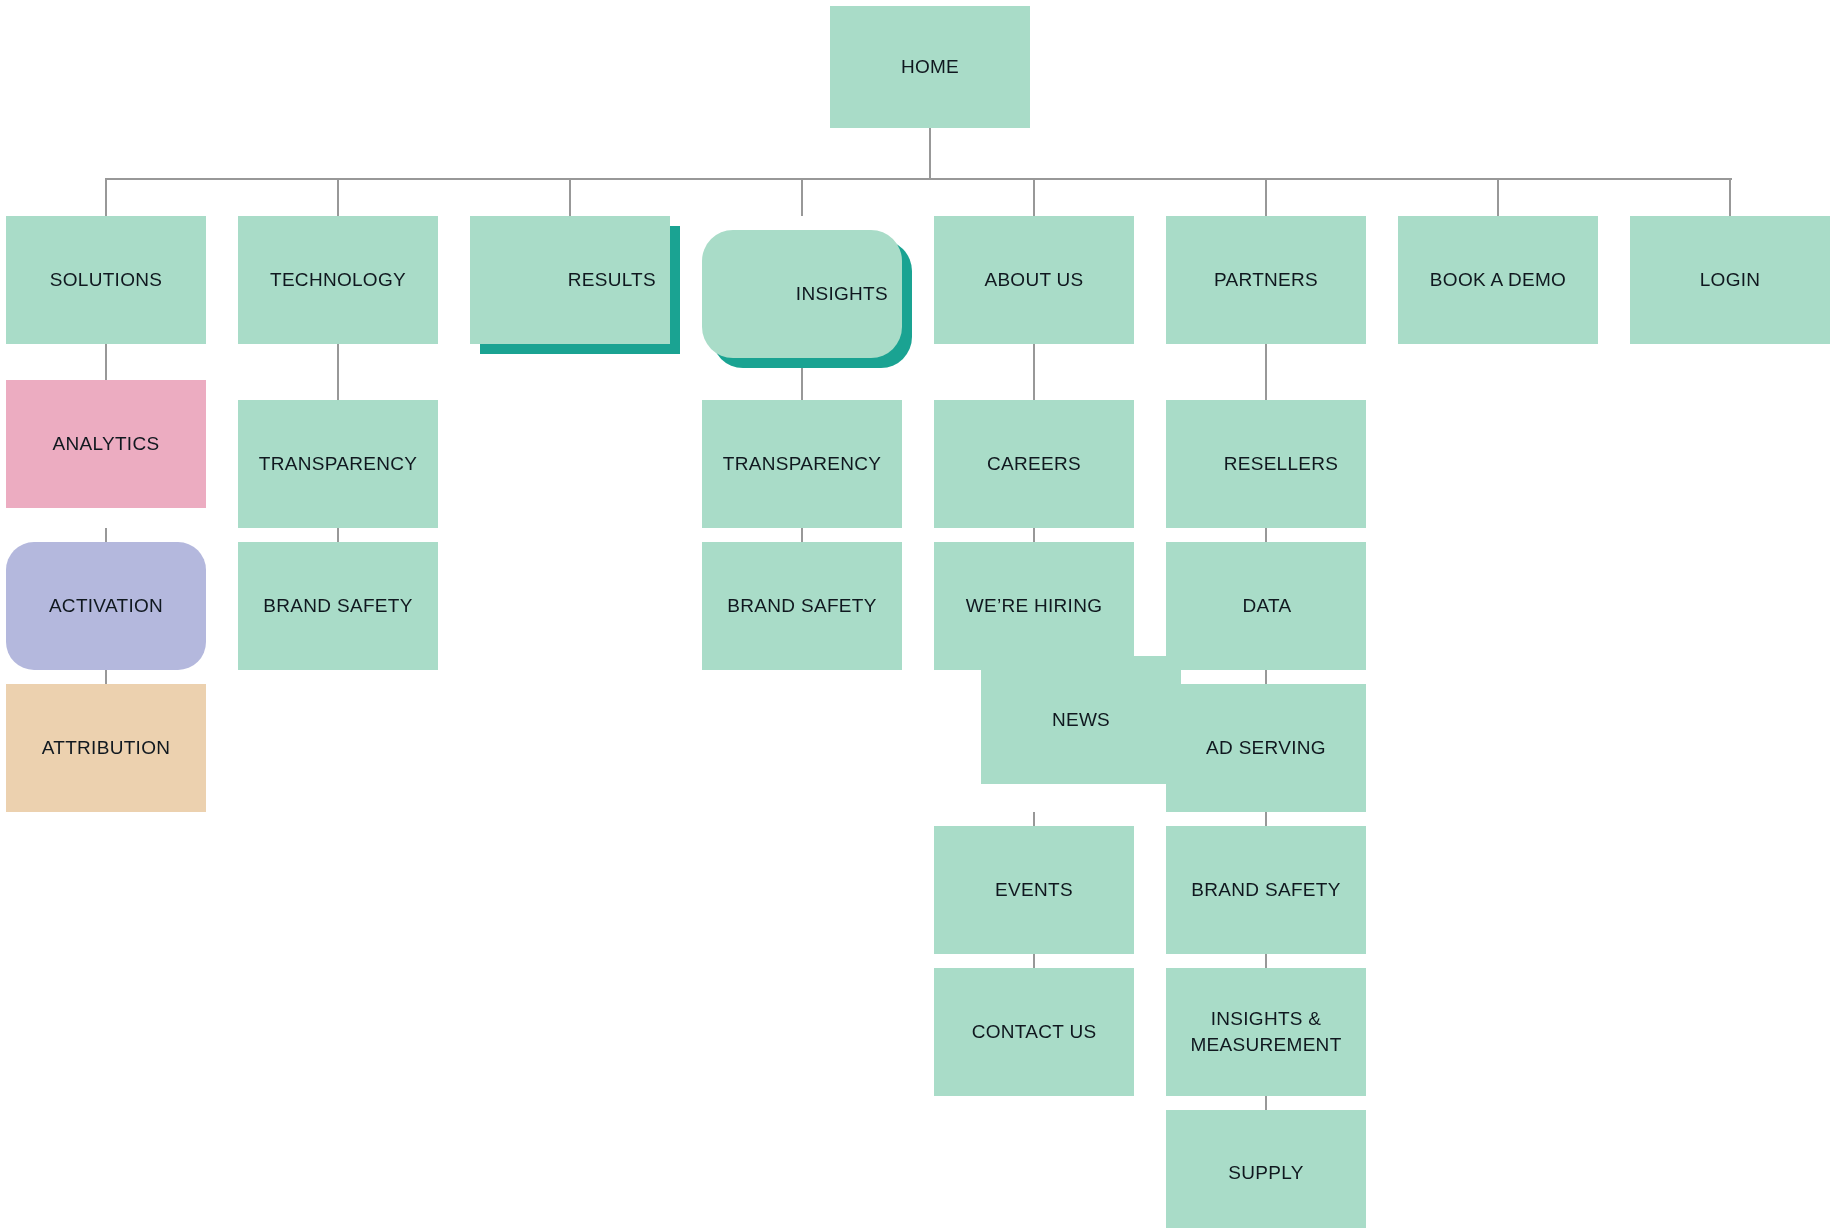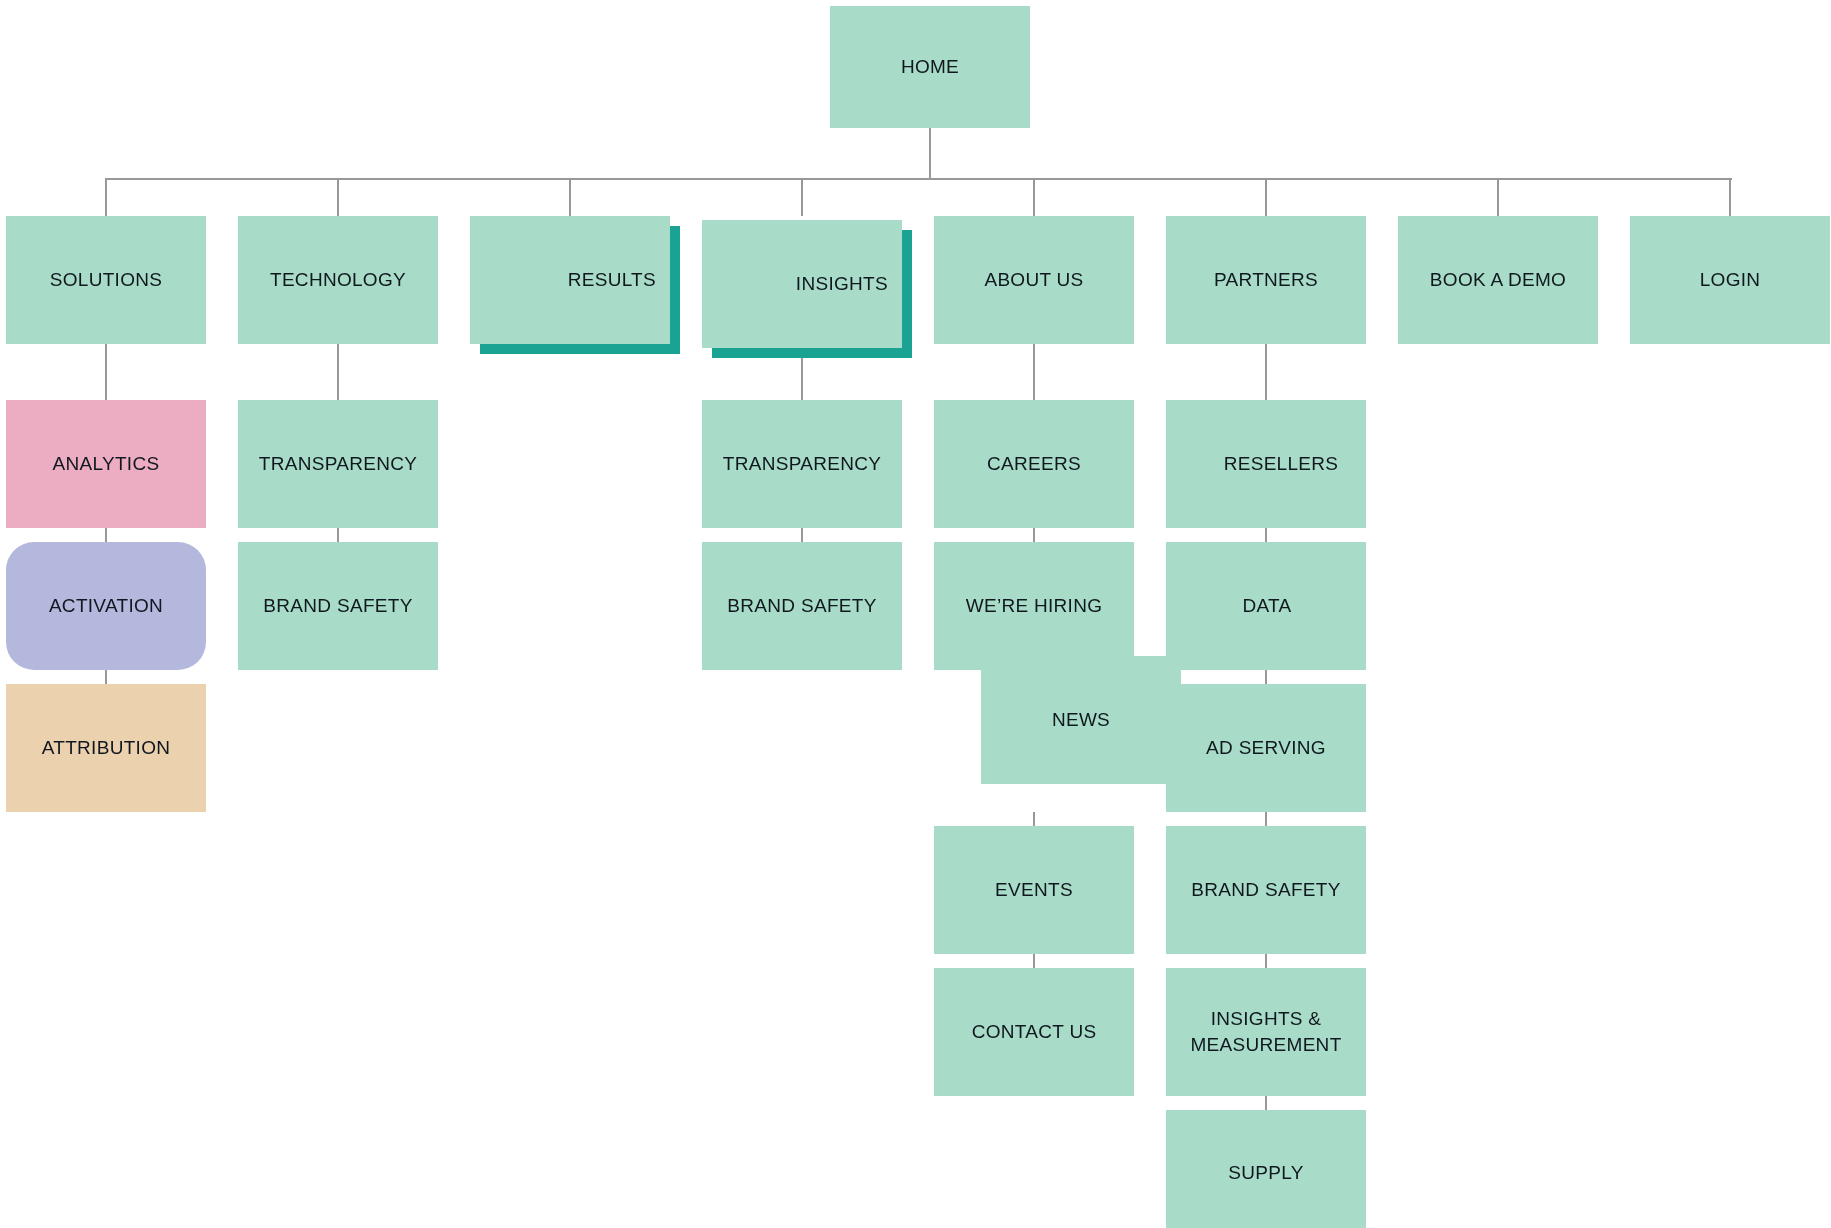--- a/index.html
+++ b/index.html
@@ -80,37 +80,37 @@
 
   <div class="node" style="left:6px; top:216px;">
     <span>SOLUTIONS</span>
   </div>
   <div class="node" style="left:238px; top:216px;">
     <span>TECHNOLOGY</span>
   </div>
   <div class="node hl" style="left:470px; top:216px;">
     <span>RESULTS</span>
   </div>
-  <div class="node hl" style="left:702px; top:220px;">
+  <div class="node hl" style="left:702px; top:230px;border-radius:31px;">
     <span>INSIGHTS</span>
   </div>
   <div class="node" style="left:934px; top:216px;">
     <span>ABOUT US</span>
   </div>
   <div class="node" style="left:1166px; top:216px;">
     <span>PARTNERS</span>
   </div>
   <div class="node" style="left:1398px; top:216px;">
     <span>BOOK A DEMO</span>
   </div>
   <div class="node" style="left:1630px; top:216px;">
     <span>LOGIN</span>
   </div>
 
-  <div class="node pink" style="left:6px; top:400px;">
+  <div class="node pink" style="left:6px; top:380px;">
     <span>ANALYTICS</span>
   </div>
   <div class="node lav" style="left:6px; top:542px;">
     <span>ACTIVATION</span>
   </div>
   <div class="node tan" style="left:6px; top:684px;">
     <span>ATTRIBUTION</span>
   </div>
 
   <div class="node" style="left:238px; top:400px;">

